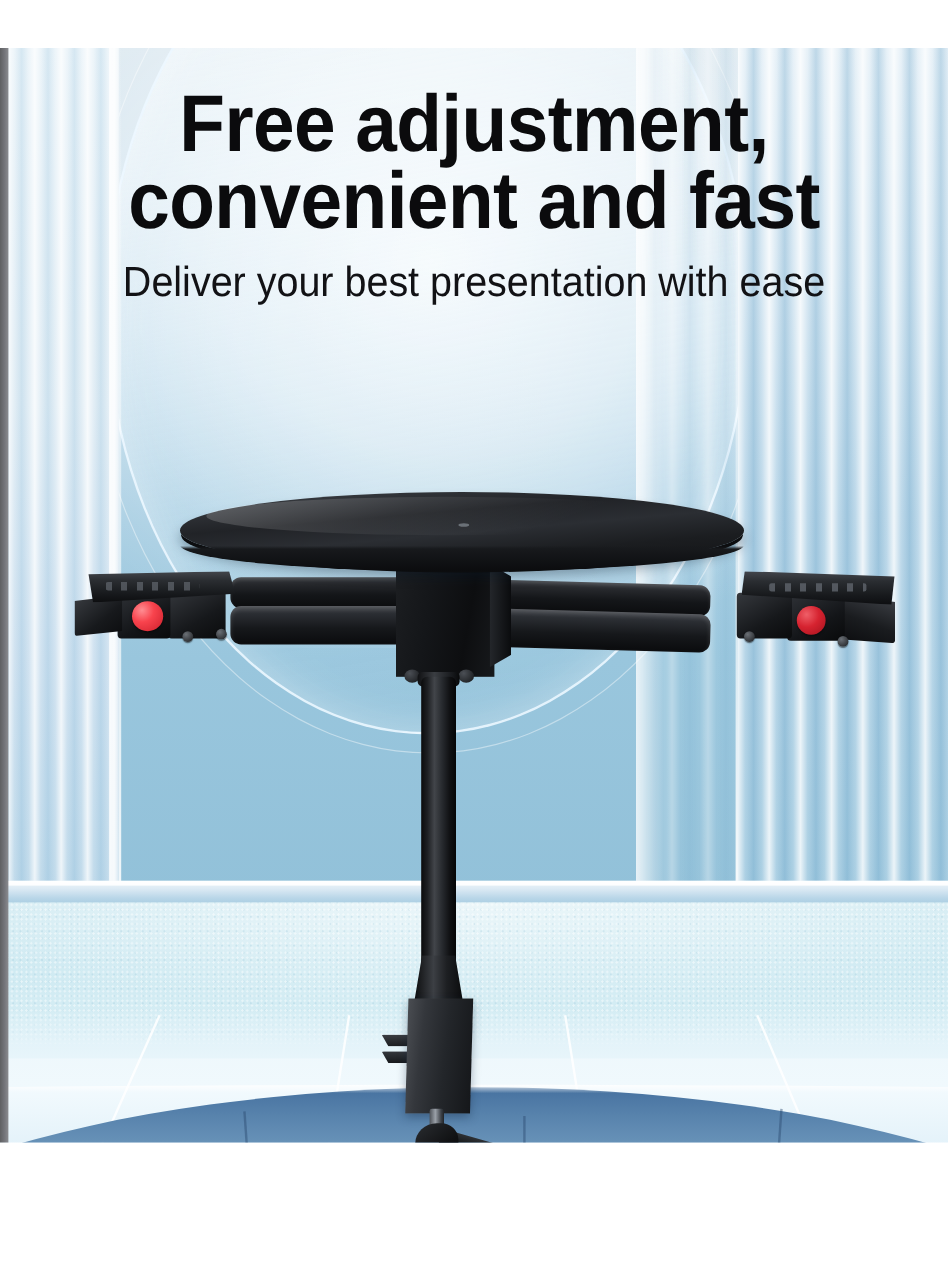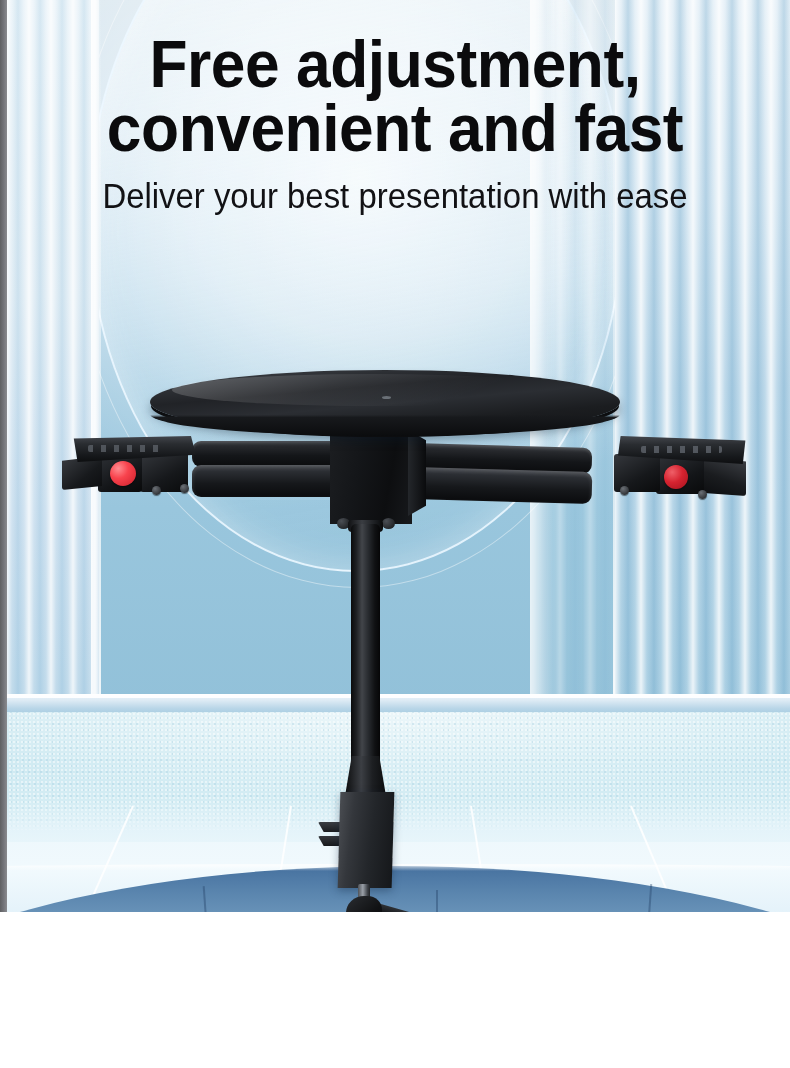--- a/index.html
+++ b/index.html
@@ -1,19 +1,19 @@
 <!DOCTYPE html>
 <html><head>
 <meta charset="utf-8">
 <style>
   * { margin:0; padding:0; box-sizing:border-box; }
   html,body { width:790px; height:1068px; overflow:hidden; background:#fff;
     font-family:"Liberation Sans", sans-serif; }
 
-  .stage { position:relative; width:790px; height:912px; overflow:hidden; }
+  .stage { position:relative; width:790px; height:912px; overflow:hidden;margin-top:40px; }
 
   
   .edge-left { position:absolute; left:0; top:0; width:7px; height:1068px;
     background:linear-gradient(90deg,#5f6062 0%,#74757a 55%,#8a8b8f 100%);
     z-index:60; }
 
   
   .wall { position:absolute; left:0; top:0; width:790px; height:706px;
     background:linear-gradient(180deg,#dbe8f0 0%,#cfe2ee 18%,#bcd9ea 38%,
       #a6cde2 56%,#99c6dd 72%,#92c1d9 100%); }

